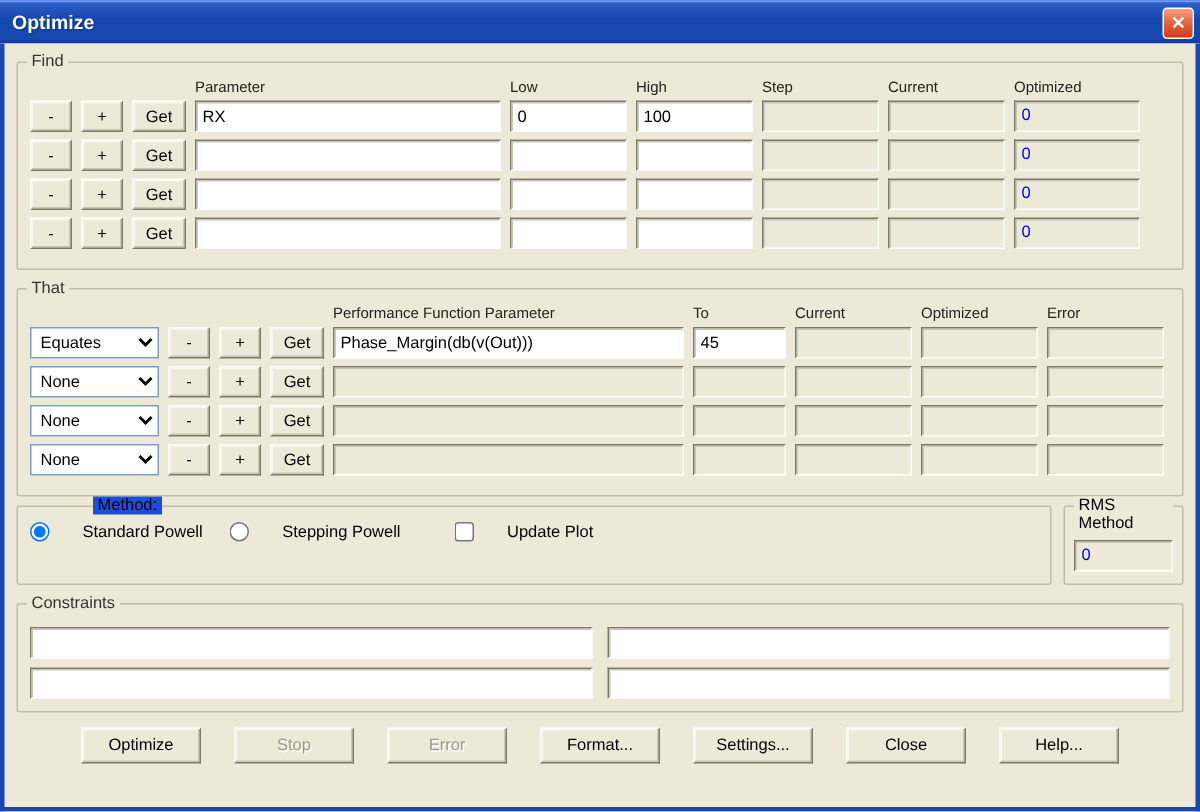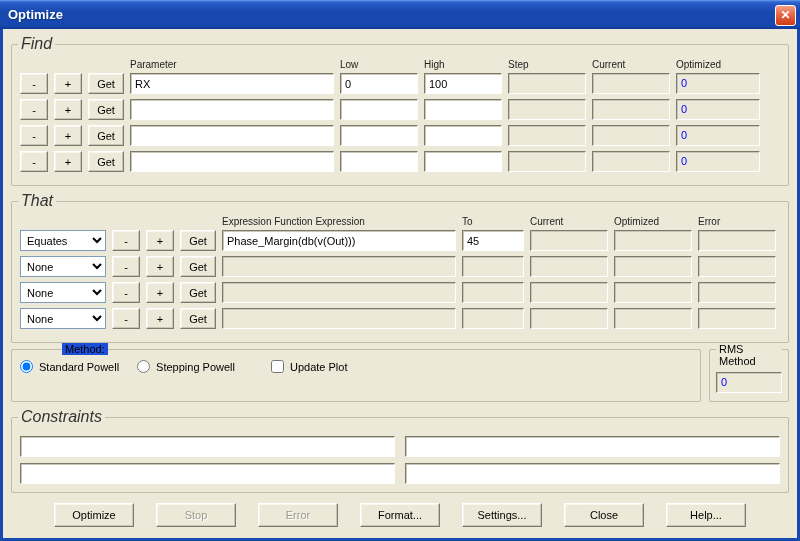--- a/index.html
+++ b/index.html
@@ -45,22 +45,21 @@
 }
 fieldset {
   border: 1px solid #c0bcaa;
   border-radius: 2px;
   padding: 6px 6px 8px 6px;
   margin-bottom: 6px;
 }
 fieldset > legend {
   padding: 0 3px;
   color: #333;
-  font-size: 16px;
-  font-style: italic;
+  font-size: 11px;
 }
 .find-grid .hdr-row, .find-grid .row {
   display: grid;
   grid-template-columns: 28px 28px 36px 204px 78px 78px 78px 78px 84px;
   gap: 6px;
   align-items: center;
   margin-bottom: 5px;
   padding-left: 2px;
 }
 .find-grid .hdr-row { margin-bottom: 3px; }
@@ -135,21 +134,21 @@
   padding: 0 3px;
   display: inline-block;
   margin-left: 42px;
 }
 .method-options {
   display: flex;
   gap: 18px;
   align-items: center;
   margin-top: -8px;
 }
-.radio-item, .check-item { display: flex; align-items: center; gap: 4px; }
+.radio-item, .check-item { display: flex; align-items: center; gap: 20px; }
 .method-options input[type=radio], .method-options input[type=checkbox] { margin: 0 2px 0 0; }
 
 .rms-box {
   width: 80px;
   border: 1px solid #c0bcaa;
   border-radius: 2px;
   padding: 6px 6px 8px 6px;
 }
 .rms-box > .lgd {
   position: relative;
@@ -252,21 +251,21 @@
   </fieldset>
 
   <fieldset>
     <legend>That</legend>
     <div class="that-grid">
       <div class="hdr-row">
         <span></span>
           <span></span>
           <span></span>
           <span></span>
-        <span class="hdr">Expression Function Expression</span>
+        <span class="hdr">Performance Function Parameter</span>
         <span class="hdr">To</span>
         <span class="hdr">Current</span>
         <span class="hdr">Optimized</span>
         <span class="hdr">Error</span>
       </div>
 
       <div class="row">
         <select class="combo"><option value="Equates">Equates</option><option value="None">None</option></select>
         <button class="btn">-</button>
         <button class="btn">+</button>

